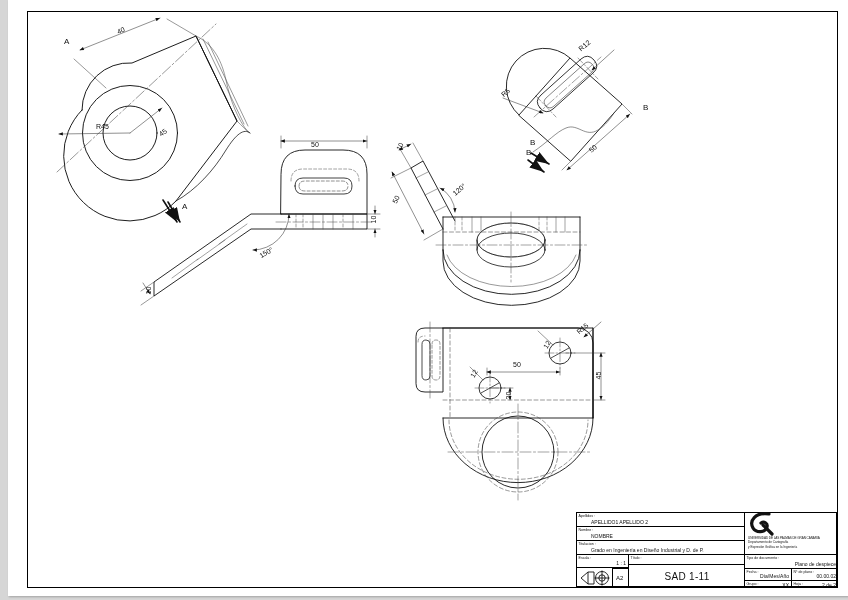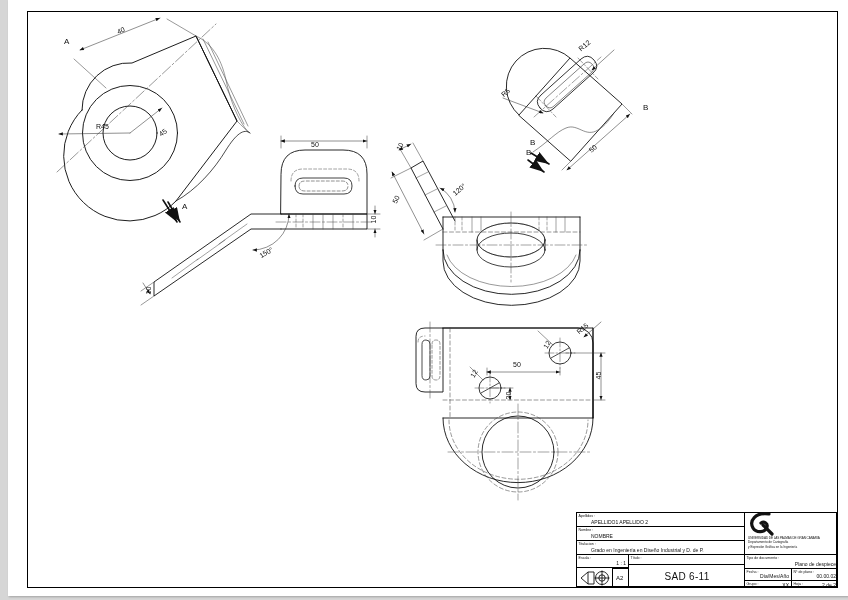--- a/index.html
+++ b/index.html
@@ -392,21 +392,21 @@
 
     <div id="fmt-box">
       <span id="fmt-txt">A2</span>
     </div>
 
     <div class="cell" style="left:52px; top:42px; width:116px; height:10px;">
       <span class="tb-key">Título :</span>
     </div>
 
     <div class="cell nbb" style="left:52px; top:52px; width:116px; height:23px;"></div>
-    <div id="main-title">SAD 6-11</div>
+    <div id="main-title">SAD 1-11</div>
 
     <div id="logo-box">
       <svg width="30" height="24" viewBox="0 0 30 24" style="position:absolute;left:2px;top:-1px;">
         <path d="M22,2 C8,0 2,9 6,16 C9,21 18,21 20,15 C21,11 17,9 14,11" fill="none" stroke="#111" stroke-width="3.2" stroke-linecap="round"></path>
         <path d="M16,13 L25,22" fill="none" stroke="#111" stroke-width="3.2" stroke-linecap="round"></path>
       </svg>
       <div id="uni-text">
         <div class="l1">UNIVERSIDAD DE LAS PALMAS DE GRAN CANARIA</div>
         <div>Departamento de Cartografía</div>
         <div>y Expresión Gráfica en la Ingeniería</div>

